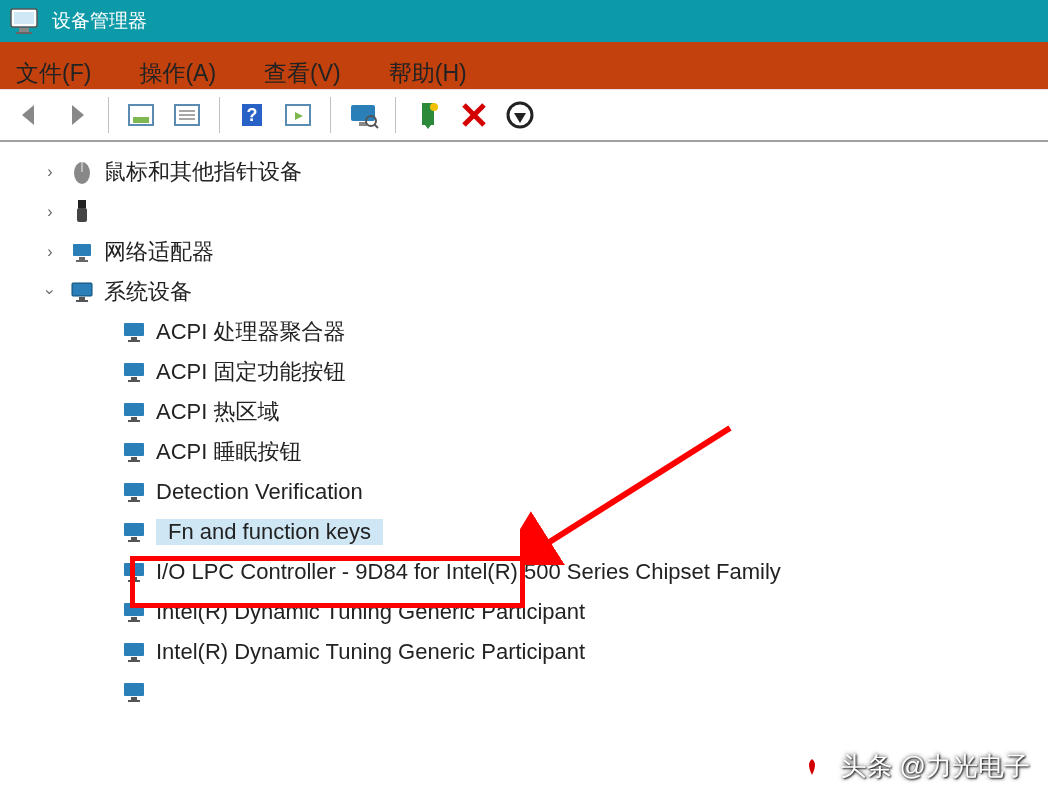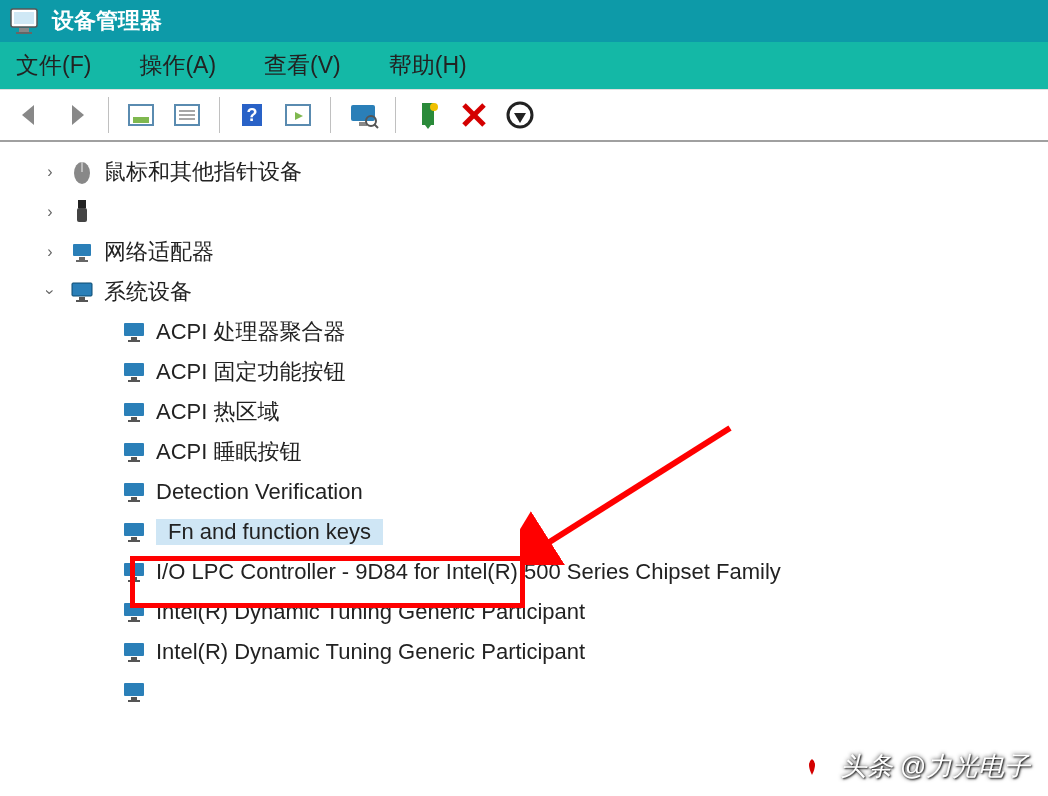--- a/index.html
+++ b/index.html
@@ -21,31 +21,30 @@
     }
     .app-icon {
       width: 32px;
       height: 32px;
       display: flex;
       align-items: center;
       justify-content: center;
     }
     .title-text {
       color: #fff;
-      font-size: 22px;
-      font-weight: bold;
+      font-size: 19px;
     }
     .menu-bar {
       height: 48px;
       display: flex;
-      align-items: flex-start;
-      padding: 8px 16px;
+      align-items: flex-end;
+      padding: 0 16px;
       gap: 48px;
       border-bottom: 1px solid #e0e0e0;
-      background: #14b8a6;
+      background: #c2410c;
     }
     .menu-item {
       font-size: 23px;
       color: #222;
       cursor: default;
     }
     .toolbar {
       height: 52px;
       display: flex;
       align-items: center;
@@ -111,21 +110,20 @@
       position: absolute;
       pointer-events: none;
     }
     .watermark {
       position: absolute;
       bottom: 12px;
       right: 18px;
       color: #fff;
       font-size: 26px;
       text-shadow: 0 0 4px rgba(0,0,0,0.8), 1px 1px 2px rgba(0,0,0,0.9);
-      font-style: italic;
       display: flex;
       align-items: center;
       gap: 14px;
     }
     .wm-logo {
       width: 28px; height: 28px;
       display: inline-flex; align-items: center; justify-content: center;
     }
   </style>
 </head>

